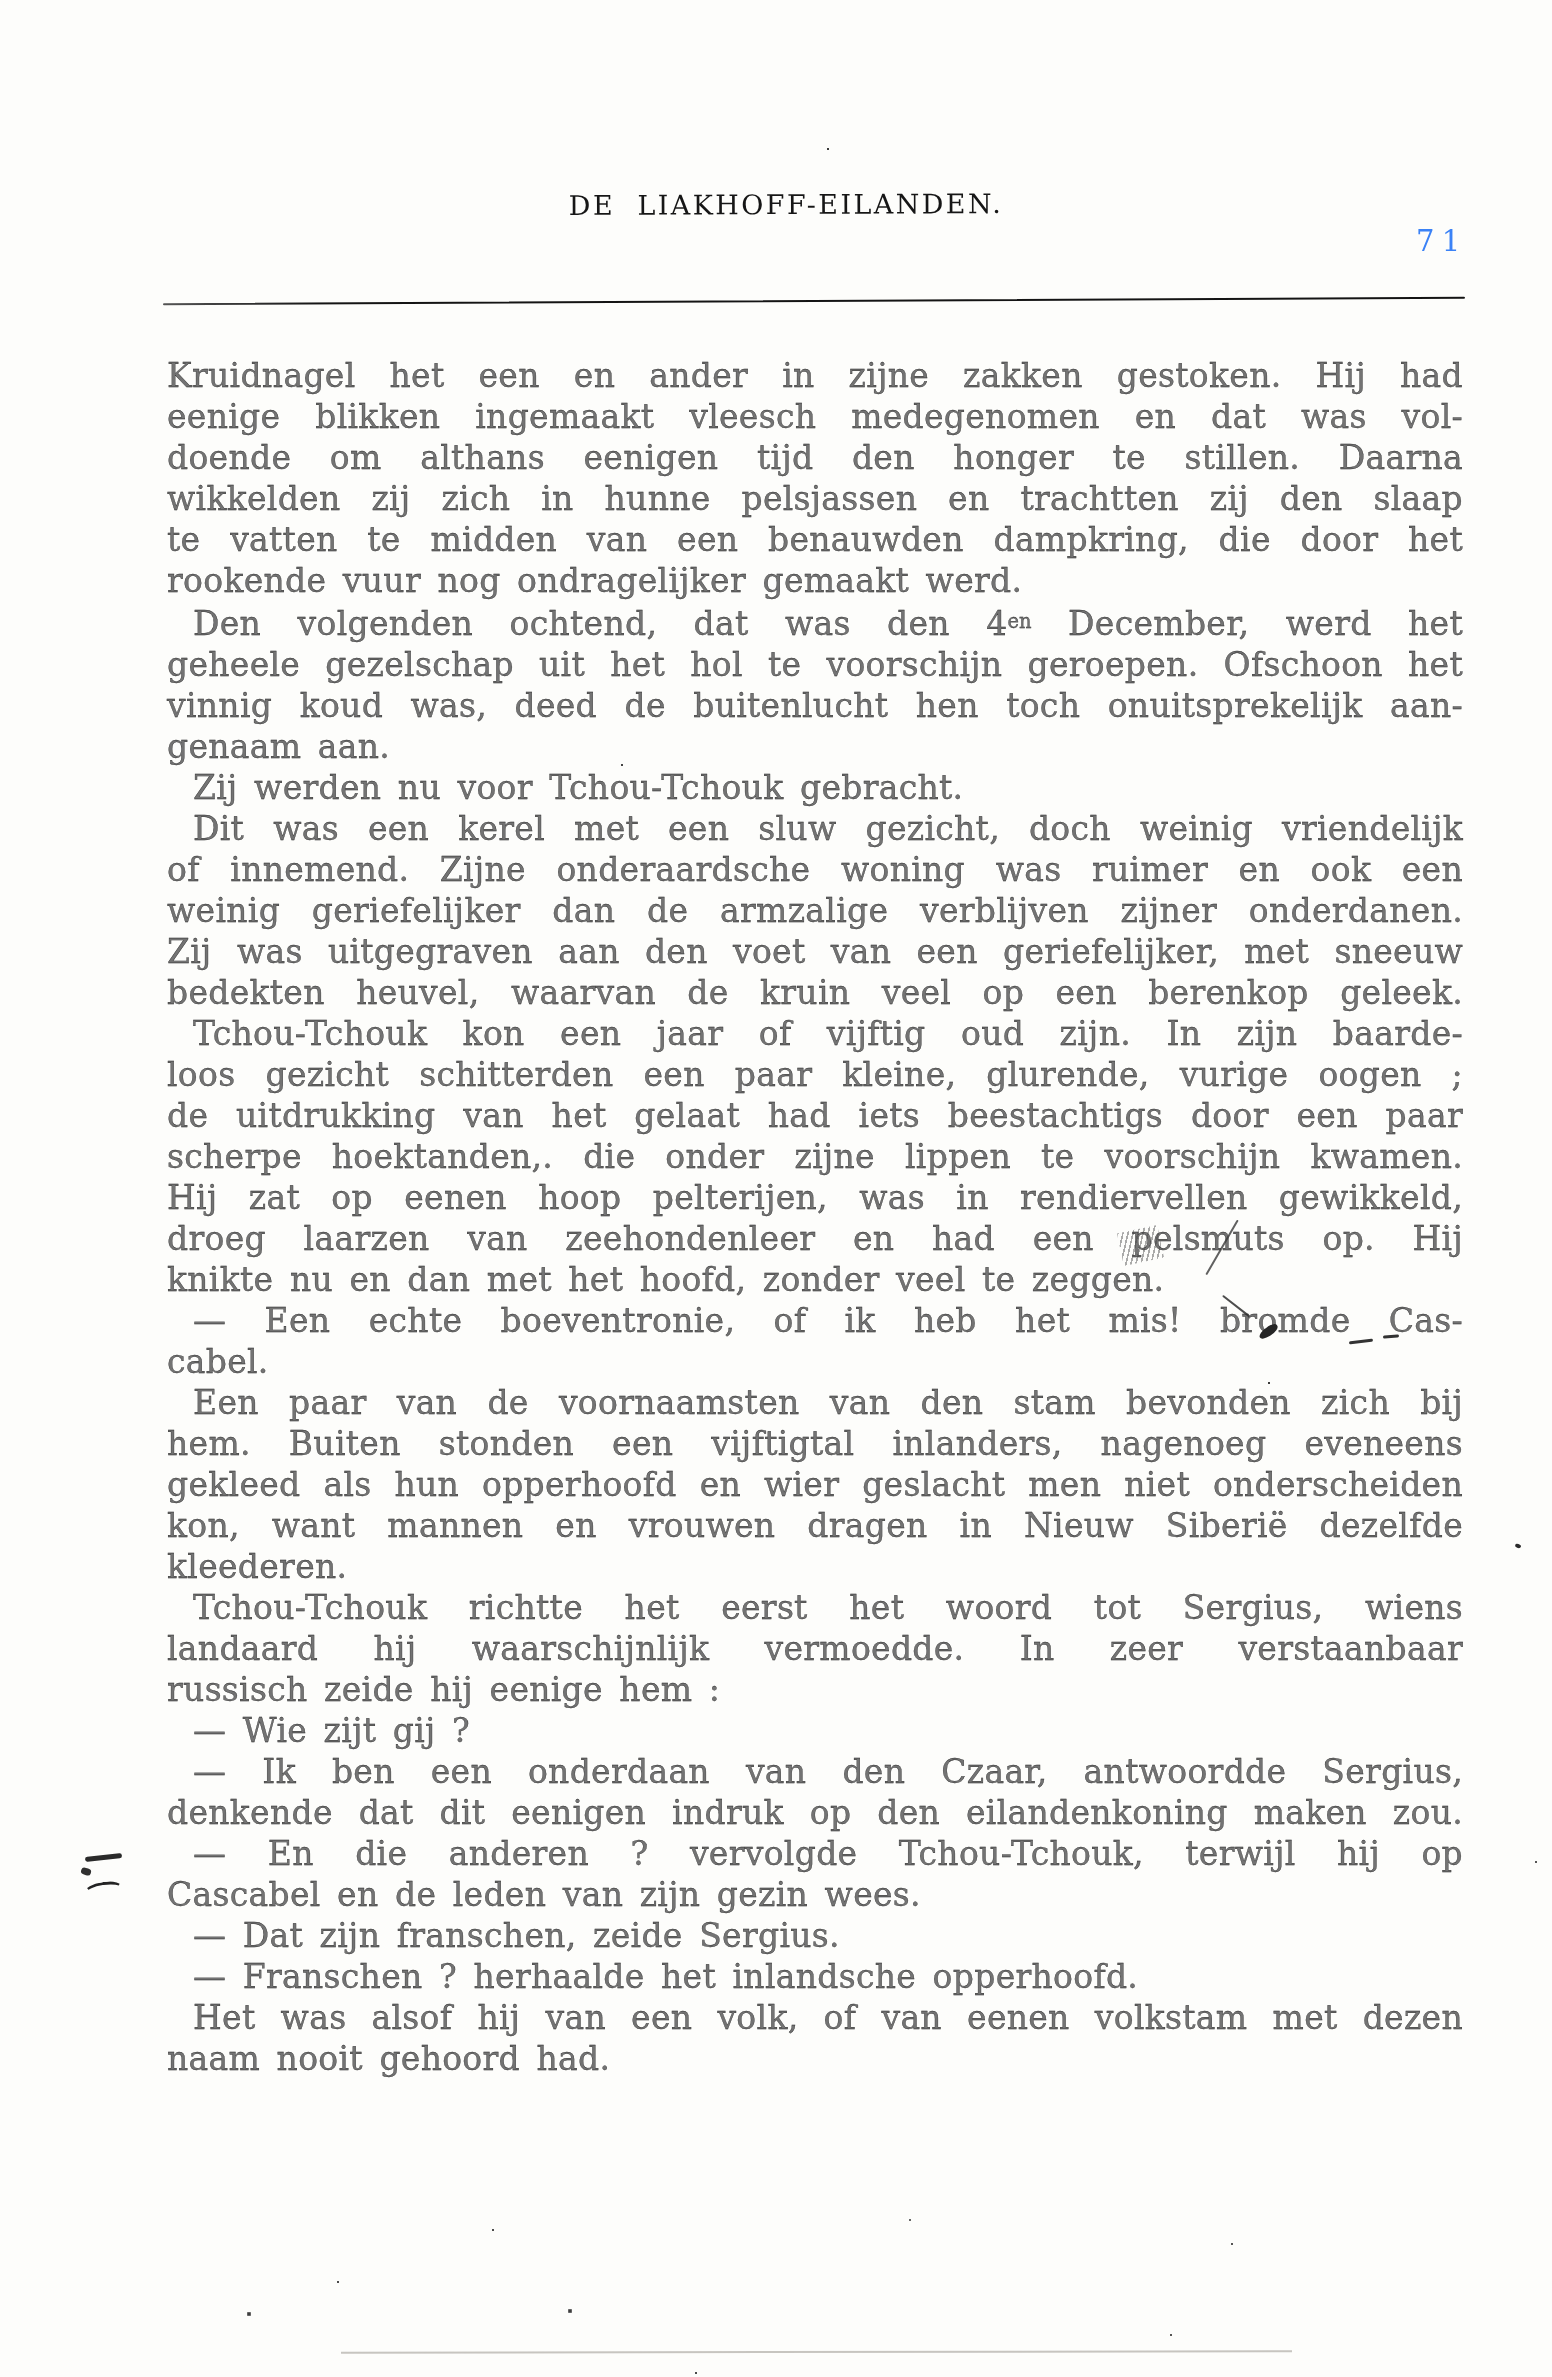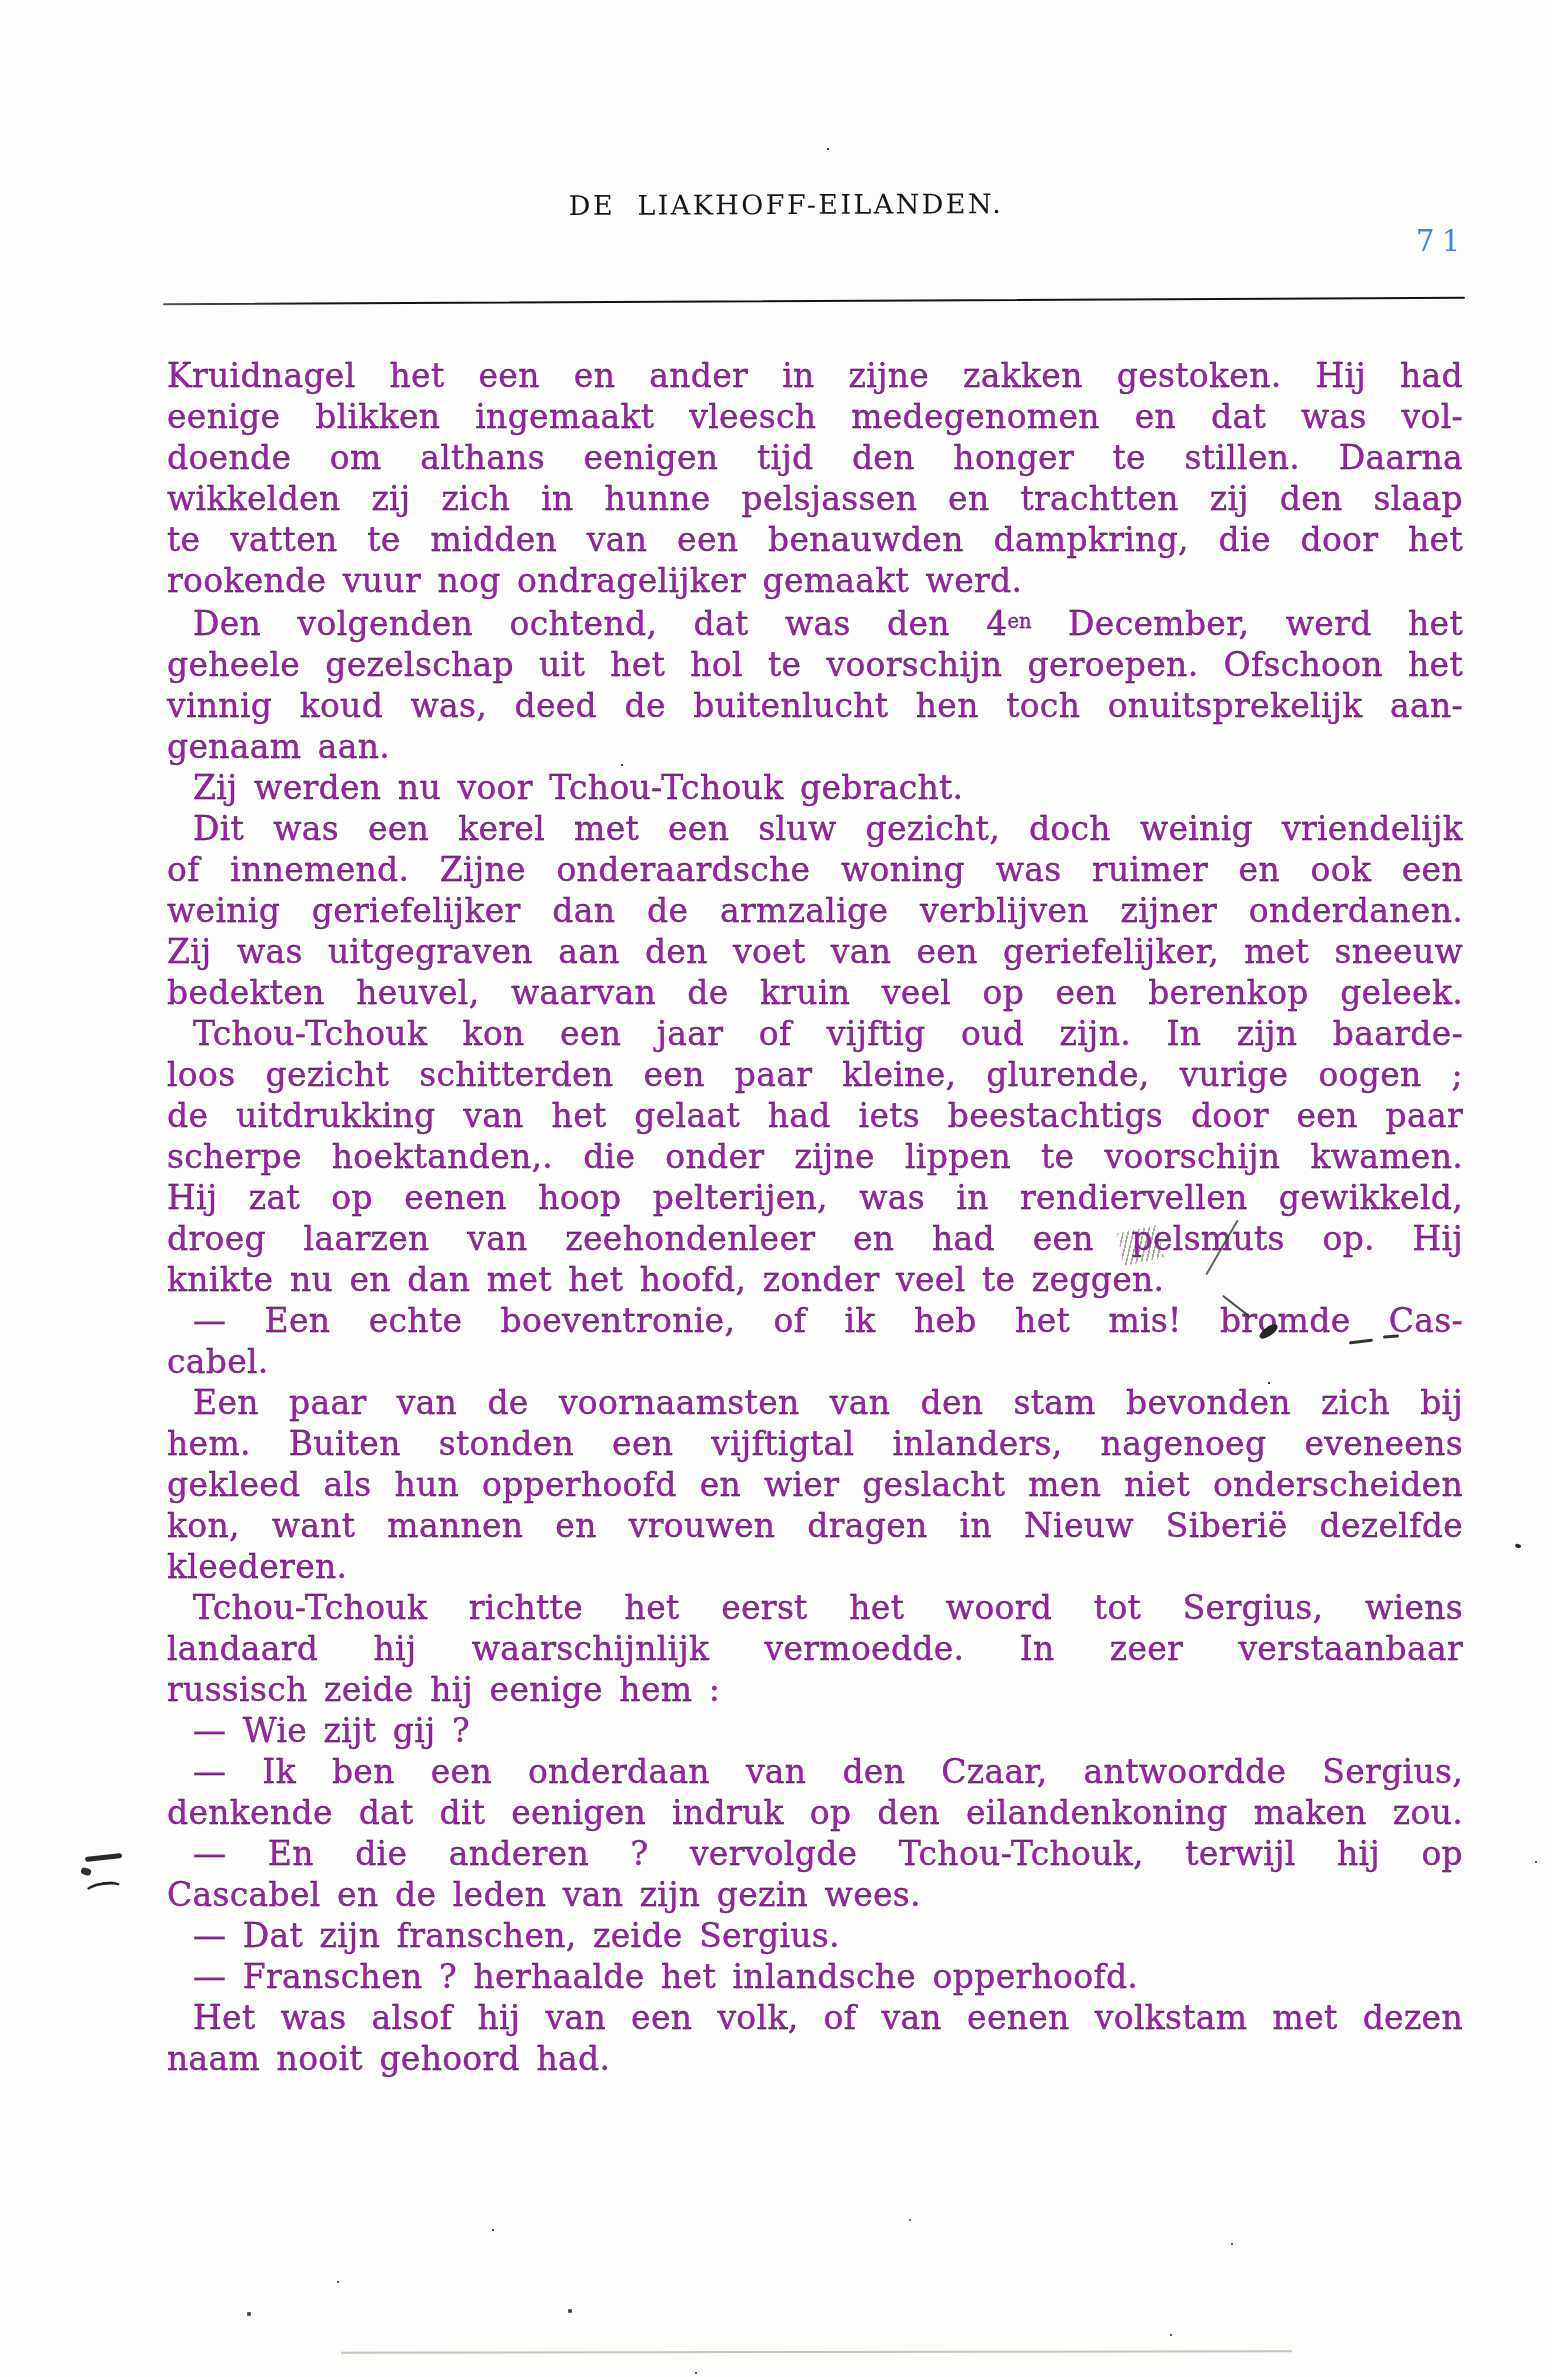--- a/index.html
+++ b/index.html
@@ -30,21 +30,21 @@
     background:linear-gradient(90deg, #555 0%, #141414 12%, #141414 100%);
     border-radius:1.6px;
     transform:rotate(-0.28deg);
   }
 
   
   .textblock {
     position:absolute; top:355px; left:167px; width:1296px;
     font-size:33px; line-height:41px;
     letter-spacing:0.3px; word-spacing:5.7px;
-    color:#a21caf;
+    color:#737373;
     -webkit-text-stroke:0.3px #1a1a1a;
   }
   .ln { min-height:41px; }
   .j { text-align:justify; text-align-last:justify; }
   .ind { margin-left:26px; }
   .ln sup { font-size:19.5px; letter-spacing:0; vertical-align:6.5px; }
 
   
   .artifact { position:absolute; pointer-events:none; }
   .blot-a   { top:1327px; left:1258px; width:21px; height:9px; background:#262626;

